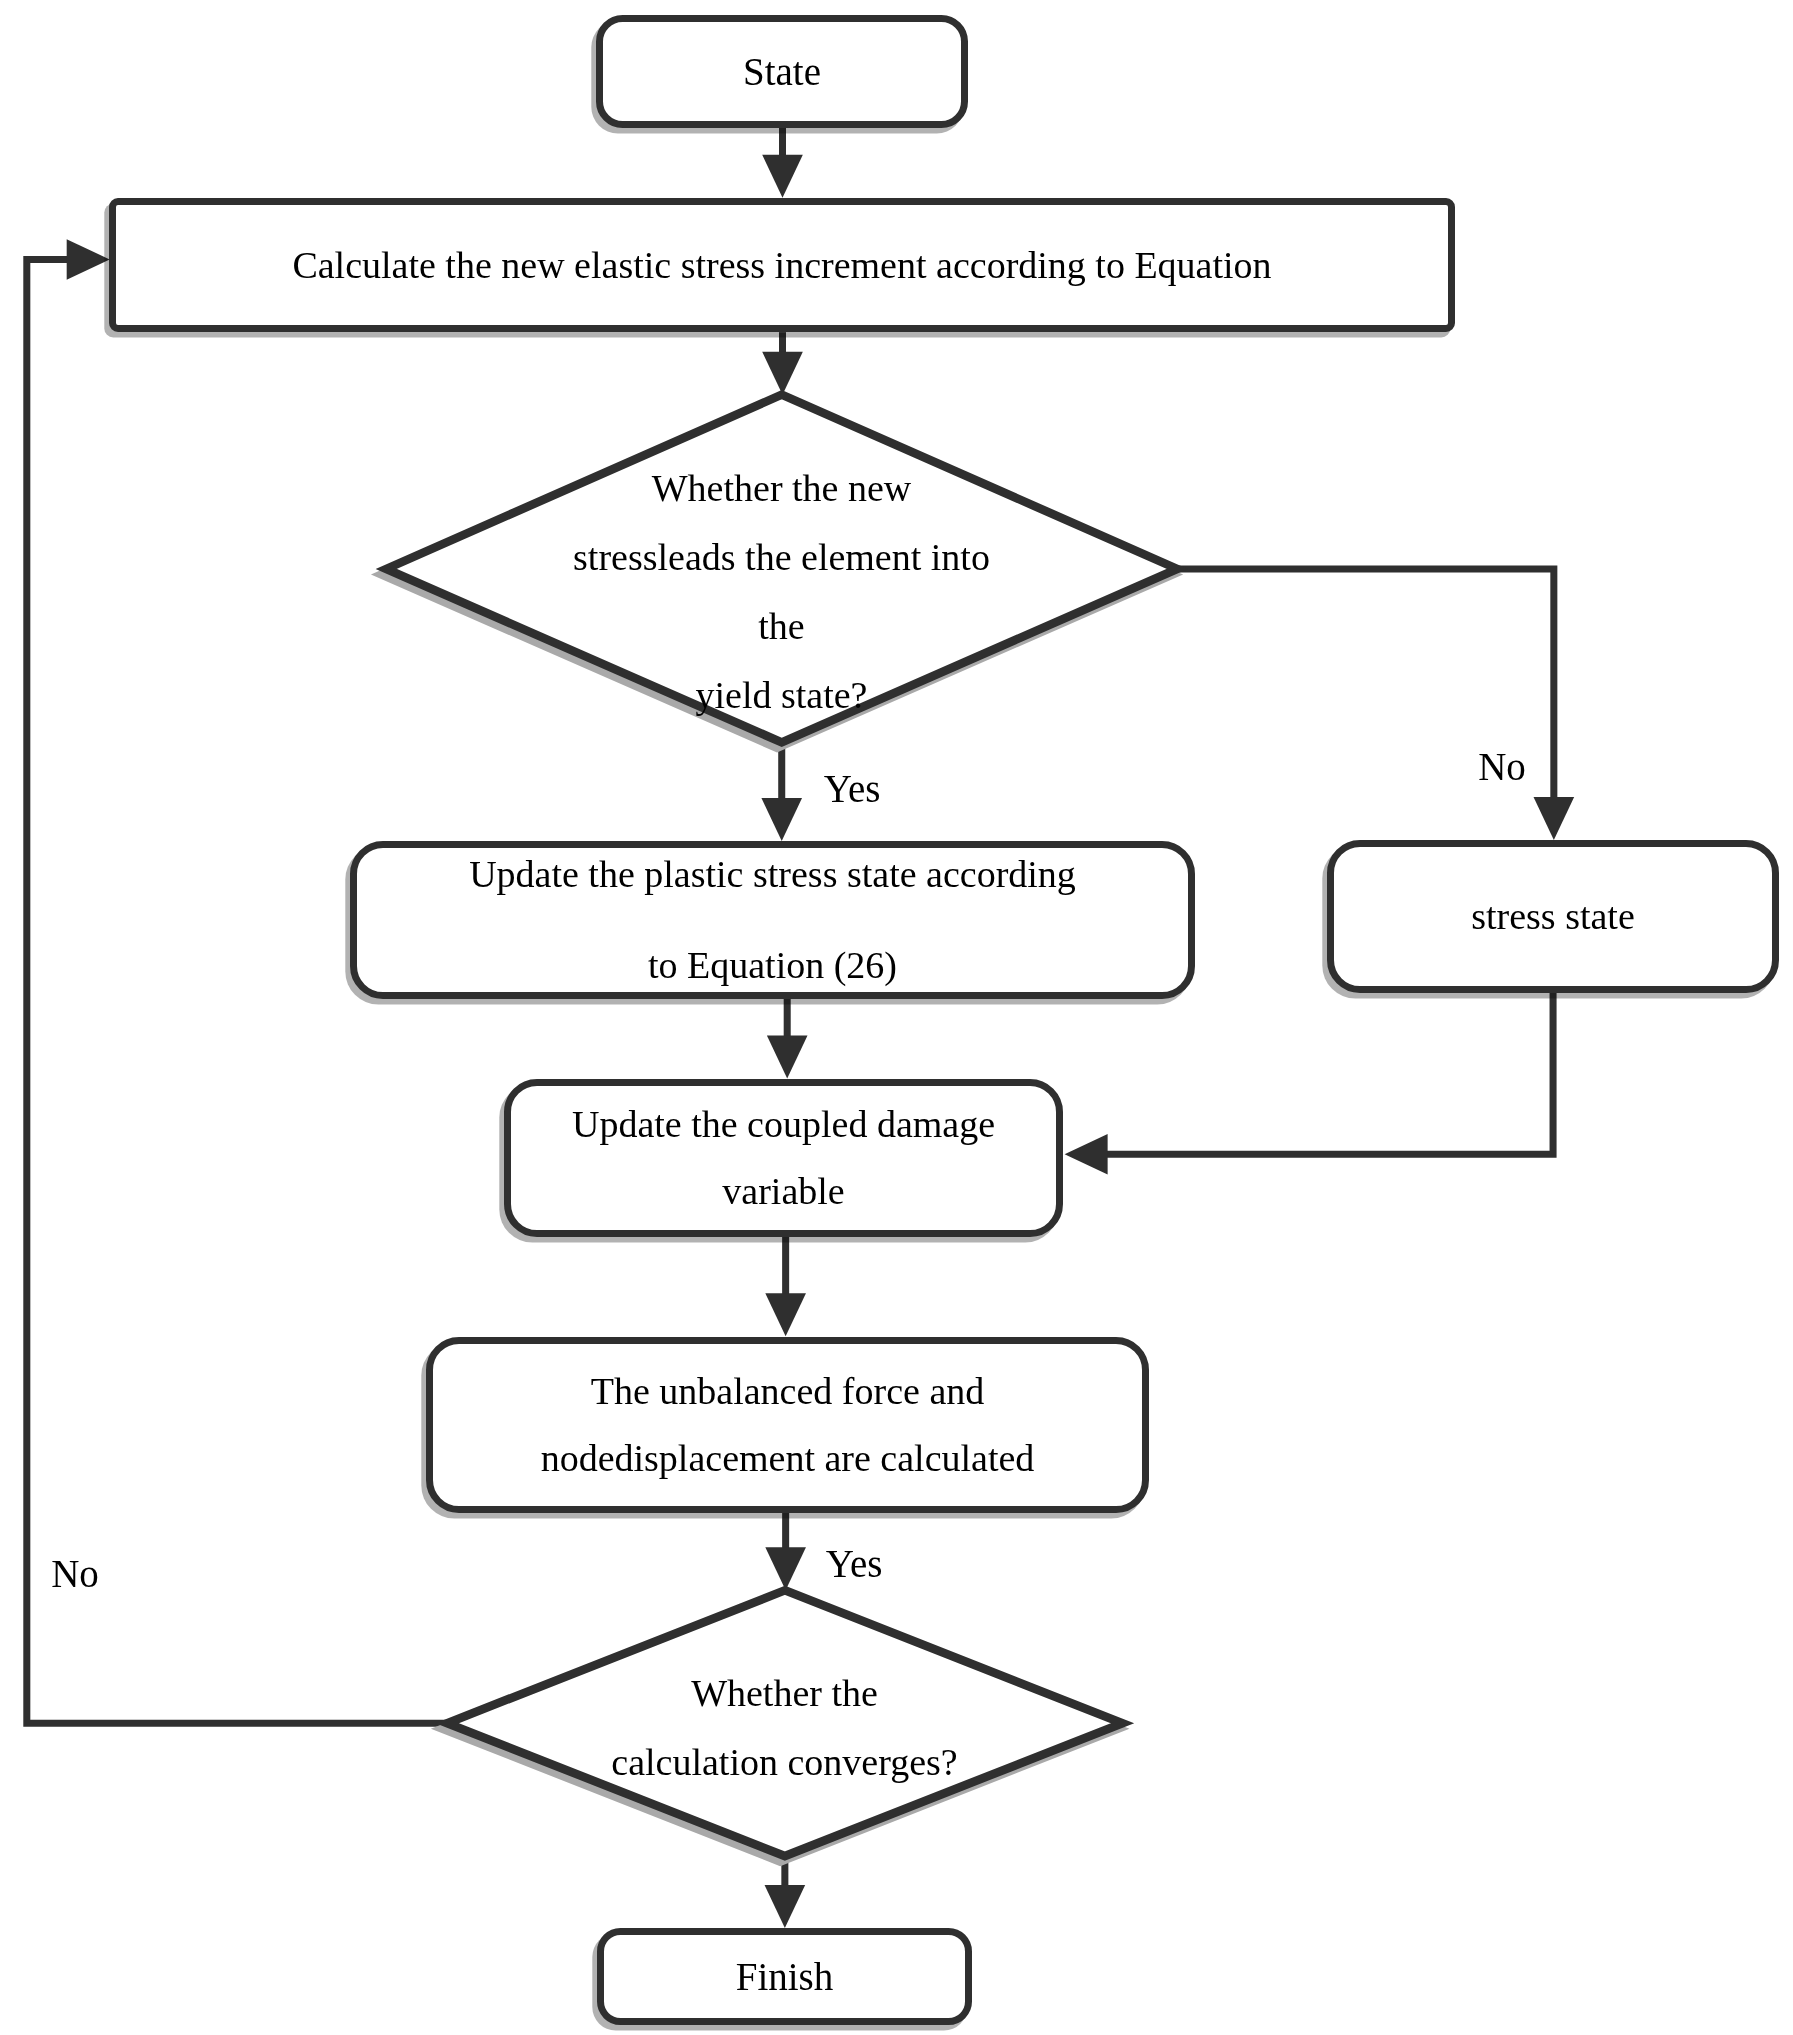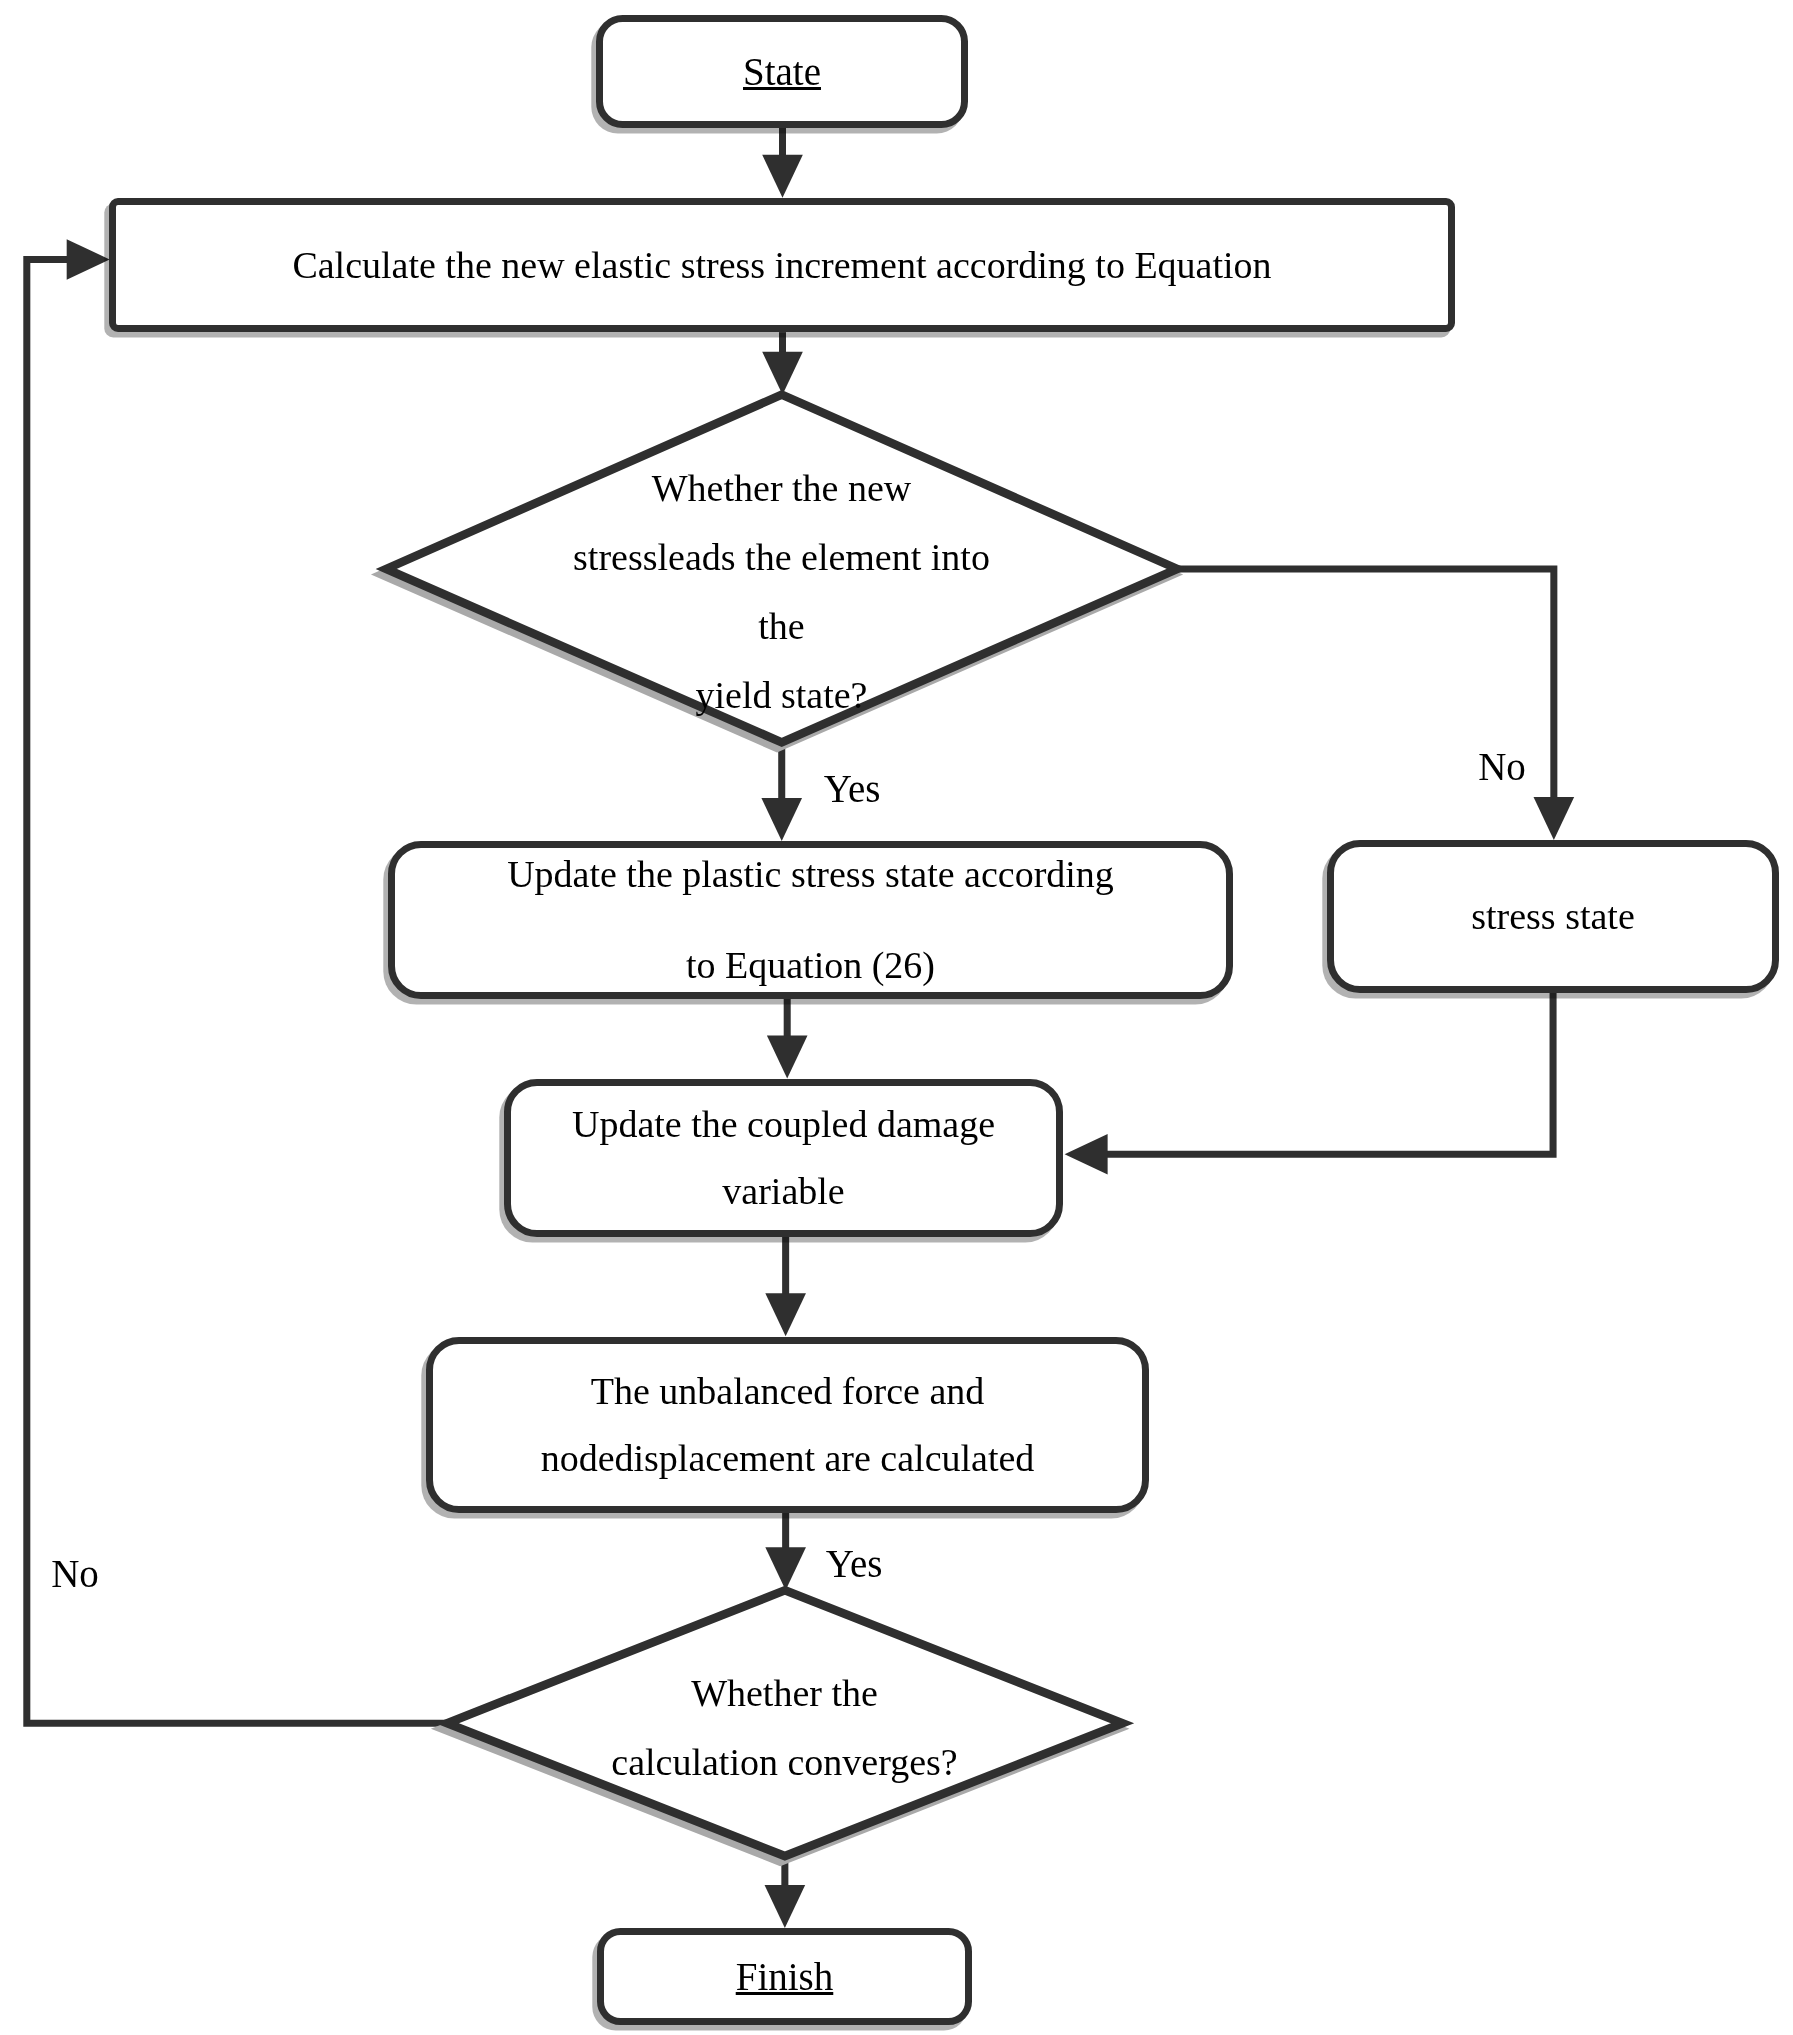--- a/index.html
+++ b/index.html
@@ -44,21 +44,21 @@
     border:7.8px solid var(--stroke);
     display:flex;
     flex-direction:column;
     align-items:center;
     justify-content:center;
     text-align:center;
     font-size:38px;
     line-height:67px;
     box-shadow:-4.7px 5.5px 0 var(--shadow);
   }
-  .terminal{font-size:39px;text-decoration:underline;}
+  .terminal{font-size:39px;}
   .dtext{
     position:absolute;
     text-align:center;
     font-size:38px;
     line-height:69px;
   }
   .elabel{
     position:absolute;
     font-size:39px;
     transform:translateX(-50%);
@@ -131,21 +131,21 @@
     <div>Calculate the new elastic stress increment according to Equation</div>
   </div>
 
   <div class="dtext" style="left:430px;top:454px;width:703px;">
     <div>Whether the new</div>
     <div>stressleads the element into</div>
     <div>the</div>
     <div>yield state?</div>
   </div>
 
-  <div class="node" style="left:388px;top:841px;width:845px;height:158px;border-radius:33px;gap:24px;">
+  <div class="node" style="left:350px;top:841px;width:845px;height:158px;border-radius:33px;gap:24px;">
     <div>Update the plastic stress state according</div>
     <div>to Equation (26)</div>
   </div>
 
   <div class="node" style="left:1327px;top:840px;width:452px;height:153px;border-radius:33px;">
     <div>stress state</div>
   </div>
 
   <div class="node" style="left:504px;top:1079px;width:559px;height:158px;border-radius:33px;">
     <div>Update the coupled damage</div>

